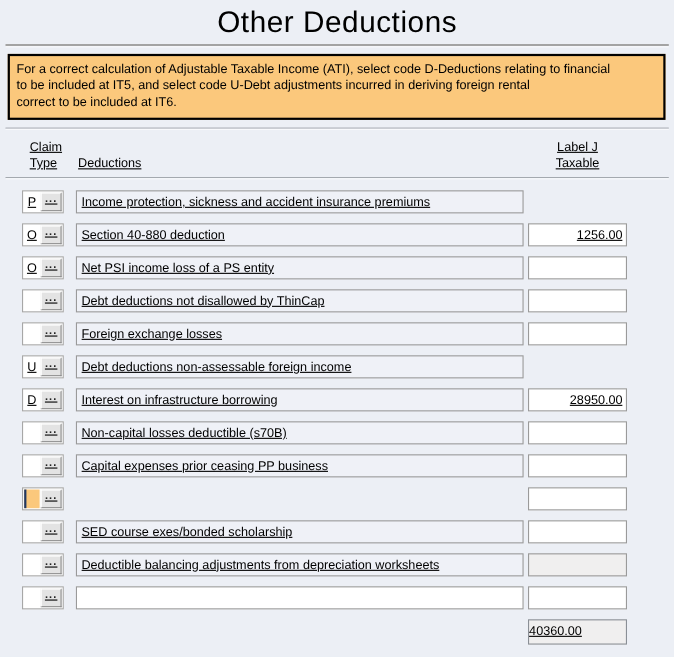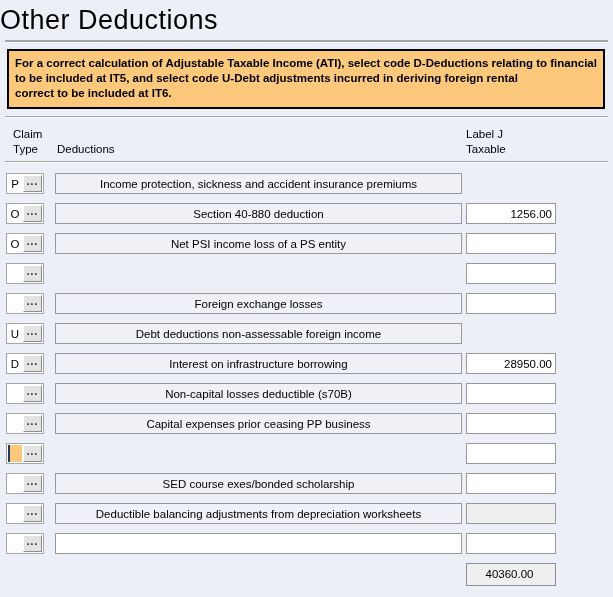--- a/index.html
+++ b/index.html
@@ -14,42 +14,43 @@
   }
   *{box-sizing:border-box;}
   html,body{margin:0;padding:0;}
   body{
     width:613px;height:597px;overflow:hidden;
     background:var(--page-bg);
     font-family:"Liberation Sans","DejaVu Sans",sans-serif;
     color:#000;
   }
   .title{
-    font-size:27px;line-height:30px;
+    text-align:center;font-size:27px;line-height:30px;
     padding-top:5px;padding-bottom:5px;letter-spacing:.5px;
   }
   .sep{margin:0 5px;height:0;border-top:1px solid #9DA1A8;border-bottom:1px solid #FBFCFE;}
   .sep--thick{border-top-width:2px;border-top-color:#A3A3A3;}
   .infobox{
     margin:6px 8px 0 7px;
     background:var(--info-bg);
     border:2px solid var(--info-border);
     padding:5px 6px 6px 6px;
-    font-size:11.5px;font-weight:bold;line-height:15px;
+    font-size:11.5px;font-weight:normal;line-height:15px;
   }
   .sep-under-info{margin-top:7px;}
   .header-grid,.row,.total-row{
     display:grid;
     grid-template-columns:38px 11px 407px 4px 90px;
-    margin-left:6px;
+    margin-left:20px;
+    text-decoration:underline;
   }
   .header-grid{margin-top:9px;font-size:11.5px;line-height:15px;}
   .hdr-claim{grid-column:1;padding-left:7px;}
   .hdr-desc{grid-column:3;padding-left:2px;align-self:end;}
-  .hdr-amount{grid-column:5;}
+  .hdr-amount{grid-column:5;text-align:center;}
   .sep-under-header{margin-top:4px;margin-bottom:10px;}
   .row{height:21px;margin-bottom:9px;}
   .claim-box{
     grid-column:1;display:flex;align-items:stretch;
     border:1px solid #A7A7A7;background:#fff;padding:1px;
   }
   .claim-code{
     flex:0 0 14px;display:flex;align-items:center;justify-content:center;
     font-size:11.5px;background:#fff;
   }
@@ -63,40 +64,40 @@
     border:1px solid;border-color:#FFFFFF #8E8E8E #8E8E8E #FFFFFF;
     font-family:inherit;font-size:10px;font-weight:bold;line-height:1;
     color:#222;padding:0 0 3px 0;letter-spacing:1px;
     display:flex;align-items:center;justify-content:center;cursor:pointer;
   }
   input.desc-field{
     grid-column:3;width:100%;height:21px;
     border:1px solid var(--field-border);
     background:var(--readonly-field-bg);
     font-family:inherit;font-size:11.5px;color:#000;
-    padding:0 4px;outline:none;text-align:center;
+    padding:0 4px;outline:none;
   }
   input.desc-field.editable{background:#FFFFFF;}
   input.amount-field{
     grid-column:5;width:100%;height:21px;
     border:1px solid var(--field-border);
     background:#FFFFFF;
     font-family:inherit;font-size:11.5px;color:#000;
     text-align:right;padding:0 3px;outline:none;
   }
   input.amount-field.disabled{background:var(--disabled-field-bg);}
   .total-row{margin-top:2px;align-items:center;}
   .total-label{
     grid-column:1 / 4;text-align:right;
     font-size:12px;font-weight:bold;padding-right:10px;
   }
   .total-box{
     grid-column:5;height:23px;
     border:1px solid #8A8F96;background:var(--disabled-field-bg);
-    font-size:11.5px;text-align:center;padding:4px 3px 0 0;
+    font-size:11.5px;text-align:left;padding:4px 3px 0 0;
   }
 </style>
 </head>
 <body>
 
 <div class="title">Other Deductions</div>
 
 <div class="sep sep--thick"></div>
 
 <div class="infobox">
@@ -146,20 +147,21 @@
     </div>
     <input class="desc-field" readonly="" value="Net PSI income loss of a PS entity" style="">
     <input class="amount-field" style="">
   </div>
 
   <div class="row">
     <div class="claim-box">
       <div class="claim-code"></div>
       <button class="ellipsis-btn" tabindex="-1">...</button>
     </div>
+    <input class="desc-field" readonly="" value="Debt deductions not disallowed by ThinCap" style="">
     <input class="amount-field" style="">
   </div>
 
   <div class="row">
     <div class="claim-box">
       <div class="claim-code"></div>
       <button class="ellipsis-btn" tabindex="-1">...</button>
     </div>
     <input class="desc-field" readonly="" value="Foreign exchange losses" style="">
     <input class="amount-field" style="">

